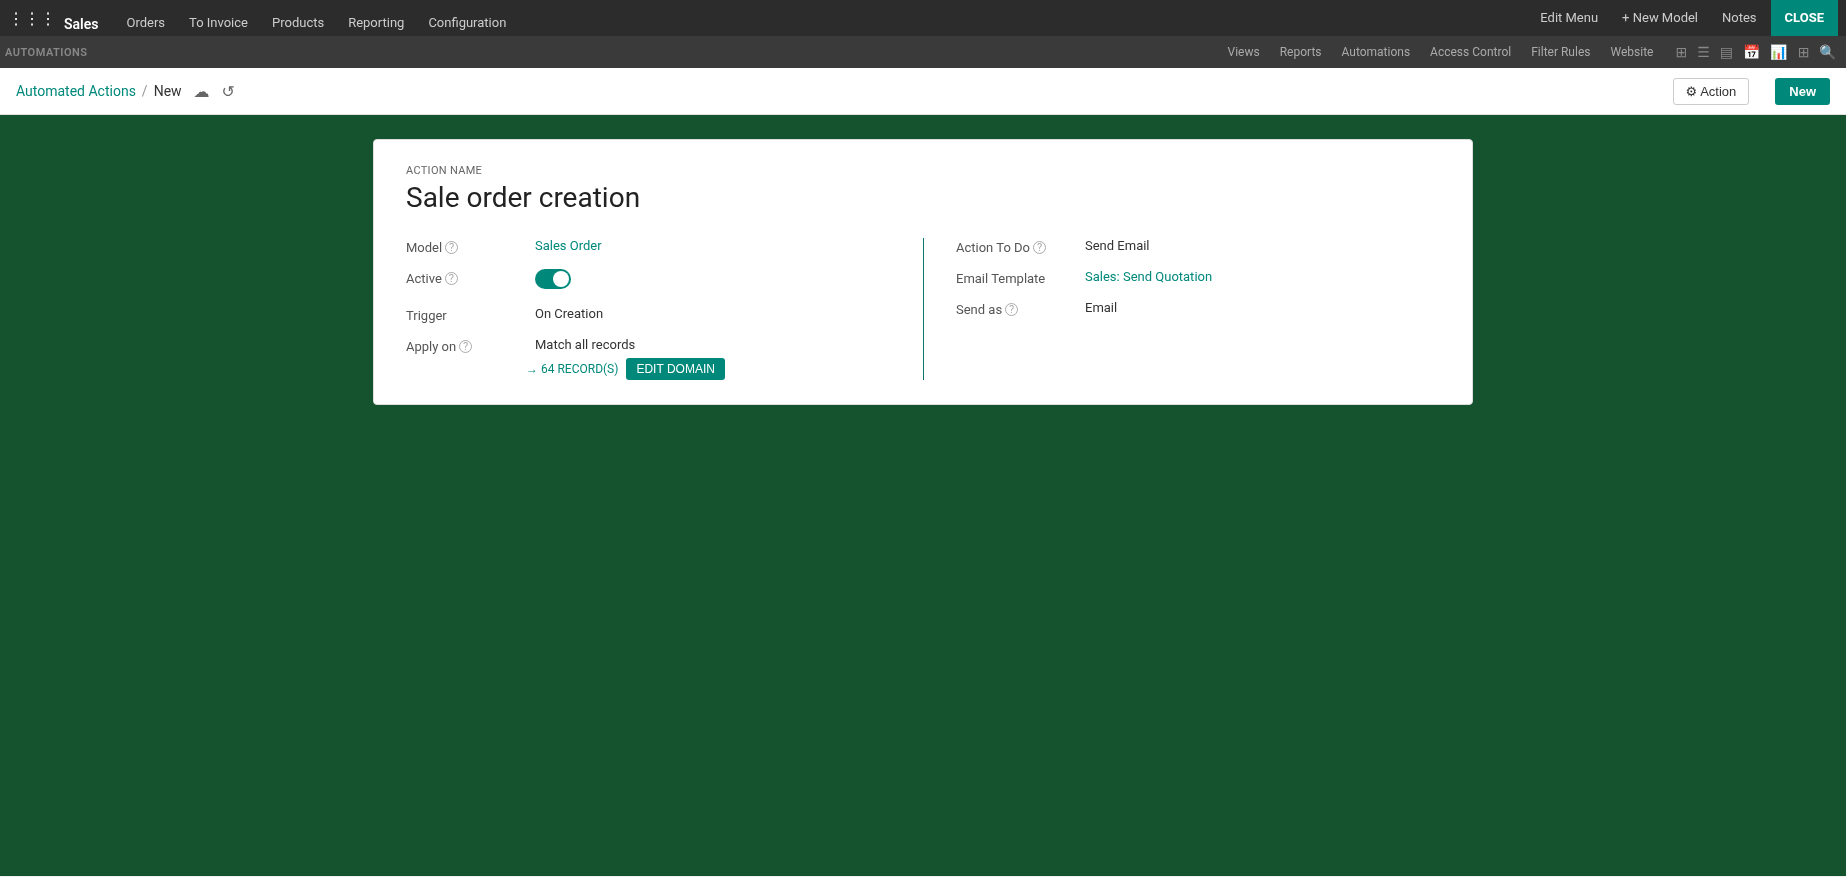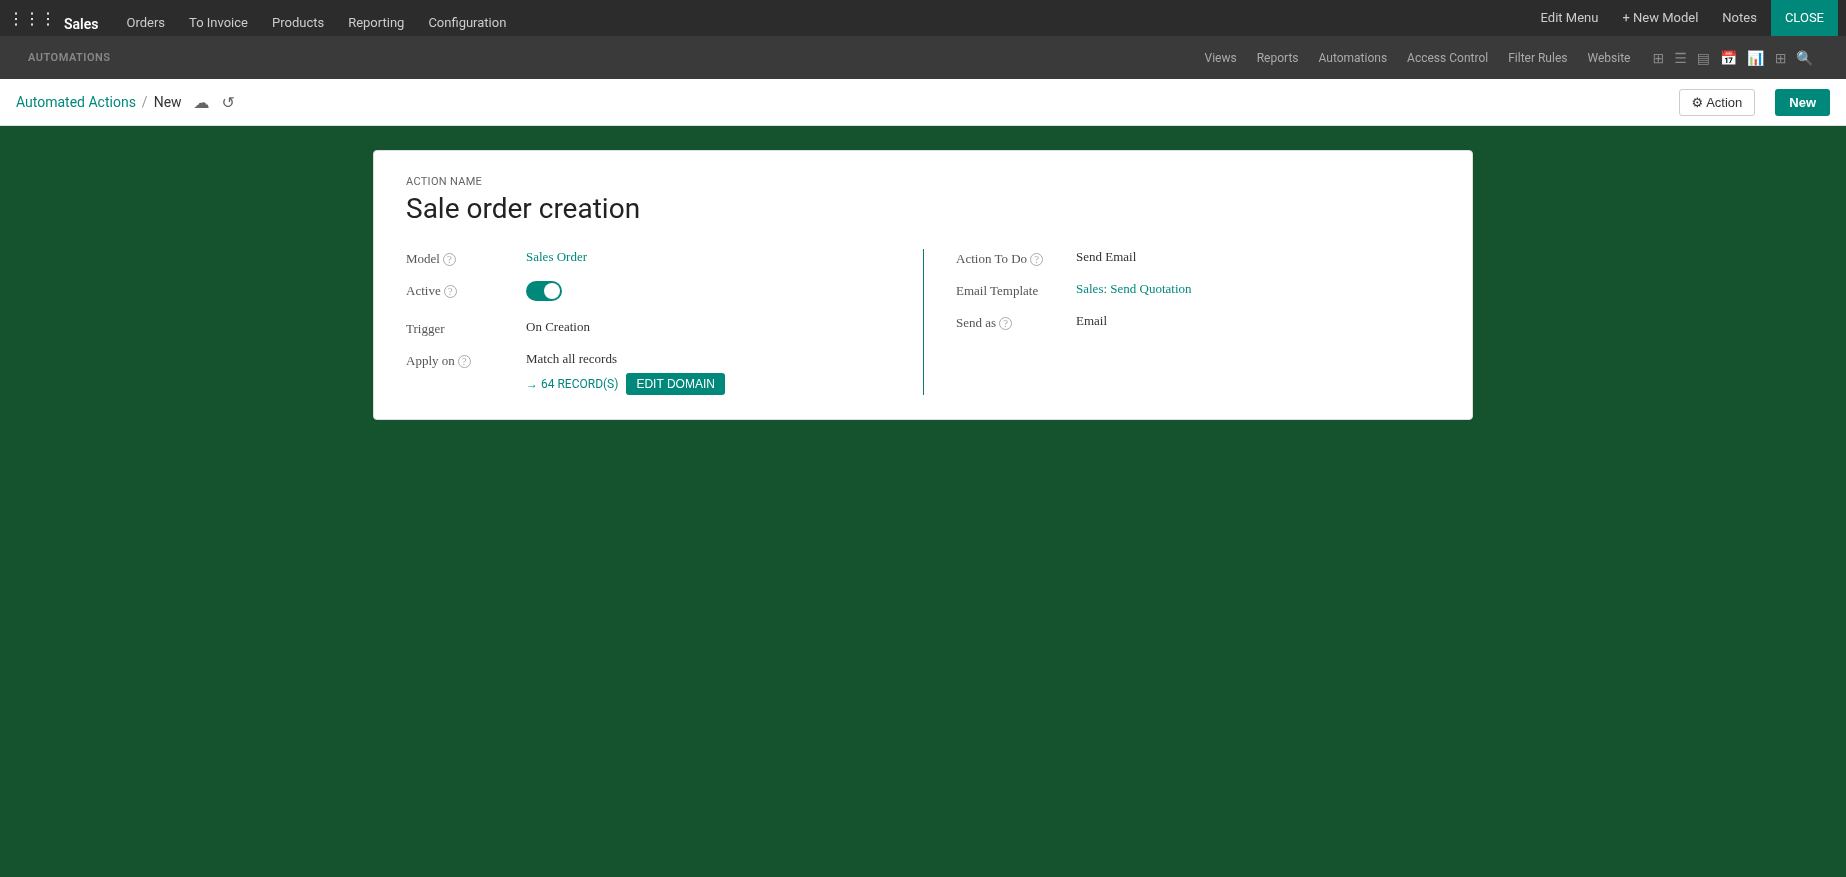--- a/index.html
+++ b/index.html
@@ -58,33 +58,33 @@
       gap: 4px;
     }
     .close-btn {
       background: #00897b;
       color: #fff !important;
       padding: 0 14px;
       height: 36px;
       line-height: 36px;
       cursor: pointer;
       font-size: 13px;
-      font-weight: 400;
+      font-weight: 700;
       display: flex;
       align-items: center;
     }
 
     
     .sec-nav {
       background: #3a3a3a;
       color: #aaa;
       display: flex;
       align-items: center;
-      height: 43px;
-      padding: 0 28px;
+      height: 32px;
+      padding: 0 5px;
     }
     .sec-nav .sec-title {
       font-size: 11px;
       font-weight: 600;
       color: #888;
       letter-spacing: 0.5px;
       text-transform: uppercase;
       flex: 1;
     }
     .sec-nav .sec-links {
@@ -142,21 +142,21 @@
     }
     .breadcrumb-bar .bc-icon {
       color: #666;
       cursor: pointer;
       font-size: 16px;
       margin-left: 6px;
     }
     .breadcrumb-bar .bar-right {
       display: flex;
       align-items: center;
-      gap: 20px;
+      gap: 26px;
     }
     .action-btn {
       border: 1px solid #ccc;
       background: #fff;
       color: #333;
       padding: 5px 12px;
       border-radius: 3px;
       cursor: pointer;
       font-size: 13px;
       display: flex;
@@ -211,22 +211,21 @@
     }
     .form-right {
       padding-right: 0;
       padding-left: 32px;
       border-left: 1px solid #0f766e;
     }
     .form-row {
       display: flex;
       align-items: flex-start;
       margin-bottom: 14px;
-      gap: 0;
-      font-family: Liberation Serif, serif;
+      gap: 9px;
     }
     .form-field-label {
       width: 120px;
       min-width: 120px;
       color: #555;
       font-size: 13px;
       padding-top: 2px;
       display: flex;
       align-items: center;
       gap: 3px;

